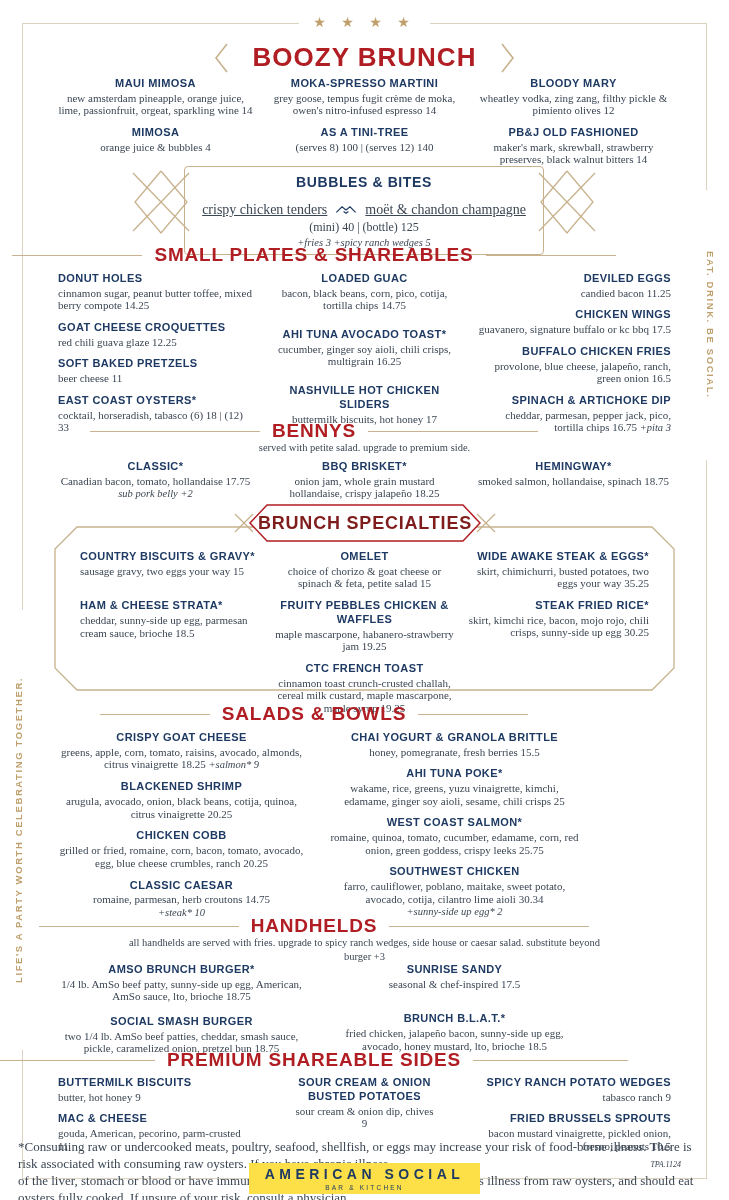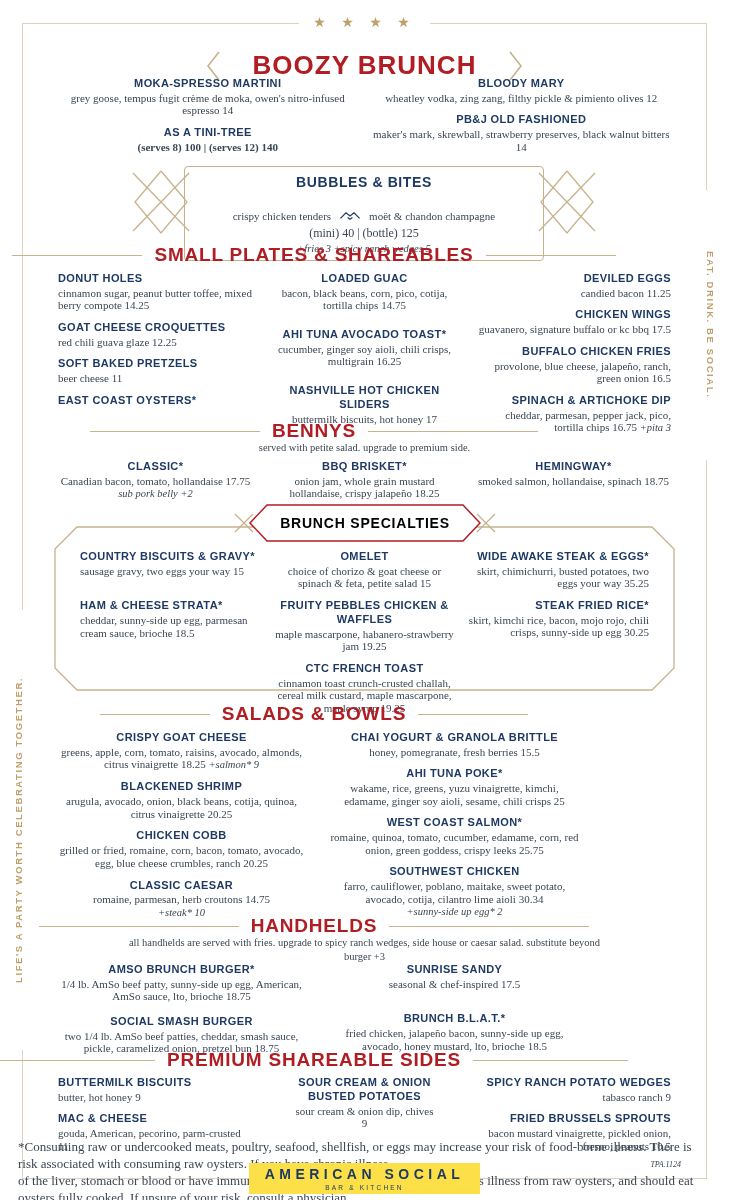--- a/index.html
+++ b/index.html
@@ -14,60 +14,60 @@
               font-size:14px;letter-spacing:6px;}
   
   .side-text{position:absolute;color:#bfa06d;font-family:"Liberation Sans",sans-serif;
              font-weight:bold;font-size:9.5px;letter-spacing:1.6px;background:#fff;
              writing-mode:vertical-rl;padding:10px 0;}
   .side-left{left:13px;top:610px;height:420px;transform:rotate(180deg);text-align:center;}
   .side-right{right:13px;top:190px;height:250px;text-align:center;}
   
   .title-row{position:absolute;top:34px;left:0;width:729px;display:flex;
              align-items:center;justify-content:center;gap:16px;}
-  .title-row h1{margin:16px;font-family:"Liberation Sans",sans-serif;font-weight:bold;
+  .title-row h1{margin:8px;font-family:"Liberation Sans",sans-serif;font-weight:bold;
                 font-size:26px;letter-spacing:1px;color:#b01e24;}
   .chev{stroke:#c8b28d;stroke-width:1.6;fill:none;}
   
   .sec-head{position:absolute;left:0;width:628px;display:flex;align-items:center;
             justify-content:center;gap:12px;}
   .sec-head h2{margin:0;font-family:"Liberation Sans",sans-serif;font-weight:bold;
                font-size:19px;letter-spacing:.8px;color:#b01e24;white-space:nowrap;}
   .hline{height:1px;background:#c9b28f;}
   .w130{width:130px}.w170{width:170px}.w110{width:110px}.w200{width:200px}.w160{width:160px}
   .sub{position:absolute;left:0;width:729px;text-align:center;font-size:10.5px;line-height:1.3;}
   
   .item{margin-bottom:9px;}
   .item .name{font-family:"Liberation Sans",sans-serif;font-weight:bold;font-size:11px;
               letter-spacing:.4px;color:#1e3a63;line-height:1.25;}
   .item .desc{font-size:11px;line-height:1.15;margin-top:1px;}
   .item .desc em{font-size:10.5px;}
-  .desc-bold{font-weight:bold;}
+  .desc-bold{font-weight:normal;}
   
   .grid3{position:absolute;left:0;width:729px;display:flex;padding:0 58px;box-sizing:border-box;gap:14px;}
   .grid3 > div{flex:1;}
   .grid2{position:absolute;left:0;width:636px;display:flex;padding:0 55px;box-sizing:border-box;gap:20px;}
   .grid2 > div{flex:1;}
   .ta-l{text-align:left}.ta-c{text-align:center}.ta-r{text-align:right}
   
   .bubbles{position:absolute;top:166px;left:184px;width:360px;border:1.2px solid #c8b28d;
            border-radius:4px;text-align:center;padding:7px 10px 6px;box-sizing:border-box;}
   .bubbles .bb-title{font-family:"Liberation Sans",sans-serif;font-weight:bold;font-size:14px;
                      letter-spacing:.6px;color:#1e3a63;}
-  .bubbles .bb-line1{font-size:11px;margin-top:18px;display:flex;align-items:center;justify-content:center;gap:6px;}
+  .bubbles .bb-line1{font-size:14px;margin-top:12px;display:flex;align-items:center;justify-content:center;gap:6px;text-decoration:underline;}
   .bubbles .bb-line2{font-size:12px;margin-top:2px;}
   .bubbles .bb-note{font-size:10.5px;font-style:italic;margin-top:2px;}
   .bb-motif{position:absolute;top:-2px;}
   
   .spec{position:absolute;top:504px;left:0;width:729px;height:196px;}
   .spec-oct{position:absolute;left:0;top:0;}
   .spec-badge{position:absolute;left:249px;top:0;width:232px;height:38px;}
   .spec-badge .badge-title{position:absolute;left:0;top:0;width:232px;height:38px;display:flex;
         align-items:center;justify-content:center;font-family:"Liberation Sans",sans-serif;
-        font-weight:bold;font-size:14px;letter-spacing:.8px;color:#000000;}
+        font-weight:bold;font-size:18px;letter-spacing:.8px;color:#7f1d1d;}
   .spec-grid{position:absolute;top:46px;left:0;width:729px;display:flex;
              padding:0 80px;box-sizing:border-box;gap:12px;}
   .spec-grid > div{flex:1;}
   
   .disclaimer{position:absolute;top:1139px;left:18px;width:693px;text-align:left;
               font-size:13px;line-height:1.3;color:#3b4653;}
   .tpa{position:absolute;top:1160px;right:48px;font-size:8px;font-style:italic;}
   .logo{position:absolute;top:1163px;left:0;width:729px;text-align:center;}
   .logo .logo-in{display:inline-block;background:#fde047;padding:3px 16px;}
   .logo .logo-main{font-family:"Liberation Sans",sans-serif;font-weight:bold;font-size:14px;
@@ -96,20 +96,30 @@
     <svg class="chev" width="16" height="34" viewBox="0 0 16 34">
         <polyline points="14,3 3,17 14,31"></polyline>
       </svg>
     <h1>BOOZY BRUNCH</h1>
     <svg class="chev" width="16" height="34" viewBox="0 0 16 34">
         <polyline points="2,3 13,17 2,31"></polyline>
       </svg>
   </div>
 
   <div class="grid3" style="top:77px">
+    <div class="ta-c">
+      <div class="item">
+        <div class="name">MAUI MIMOSA</div>
+        <div class="desc">new amsterdam pineapple, orange juice, lime, passionfruit, orgeat, sparkling wine 14</div>
+      </div>
+      <div class="item">
+        <div class="name">MIMOSA</div>
+        <div class="desc">orange juice &amp; bubbles 4</div>
+      </div>
+    </div>
     <div class="ta-c">
       <div class="item">
         <div class="name">MOKA-SPRESSO MARTINI</div>
         <div class="desc">grey goose, tempus fugit crème de moka, owen's nitro-infused espresso 14</div>
       </div>
       <div class="item">
         <div class="name">AS A TINI-TREE</div>
         <div class="desc desc-bold">(serves 8) 100 | (serves 12) 140</div>
       </div>
     </div>
@@ -163,20 +173,21 @@
       <div class="item">
           <div class="name">GOAT CHEESE CROQUETTES</div>
           <div class="desc">red chili guava glaze 12.25</div>
         </div>
       <div class="item">
           <div class="name">SOFT BAKED PRETZELS</div>
           <div class="desc">beer cheese 11</div>
         </div>
       <div class="item">
           <div class="name">EAST COAST OYSTERS*</div>
+          <div class="desc">cocktail, horseradish, tabasco (6) 18 | (12) 33</div>
         </div>
     </div>
     <div class="ta-c">
       <div class="item" style="margin-bottom:16px">
           <div class="name">LOADED GUAC</div>
           <div class="desc">bacon, black beans, corn, pico, cotija, tortilla chips 14.75</div>
         </div>
       <div class="item" style="margin-bottom:16px">
           <div class="name">AHI TUNA AVOCADO TOAST*</div>
           <div class="desc">cucumber, ginger soy aioli, chili crisps, multigrain 16.25</div>

